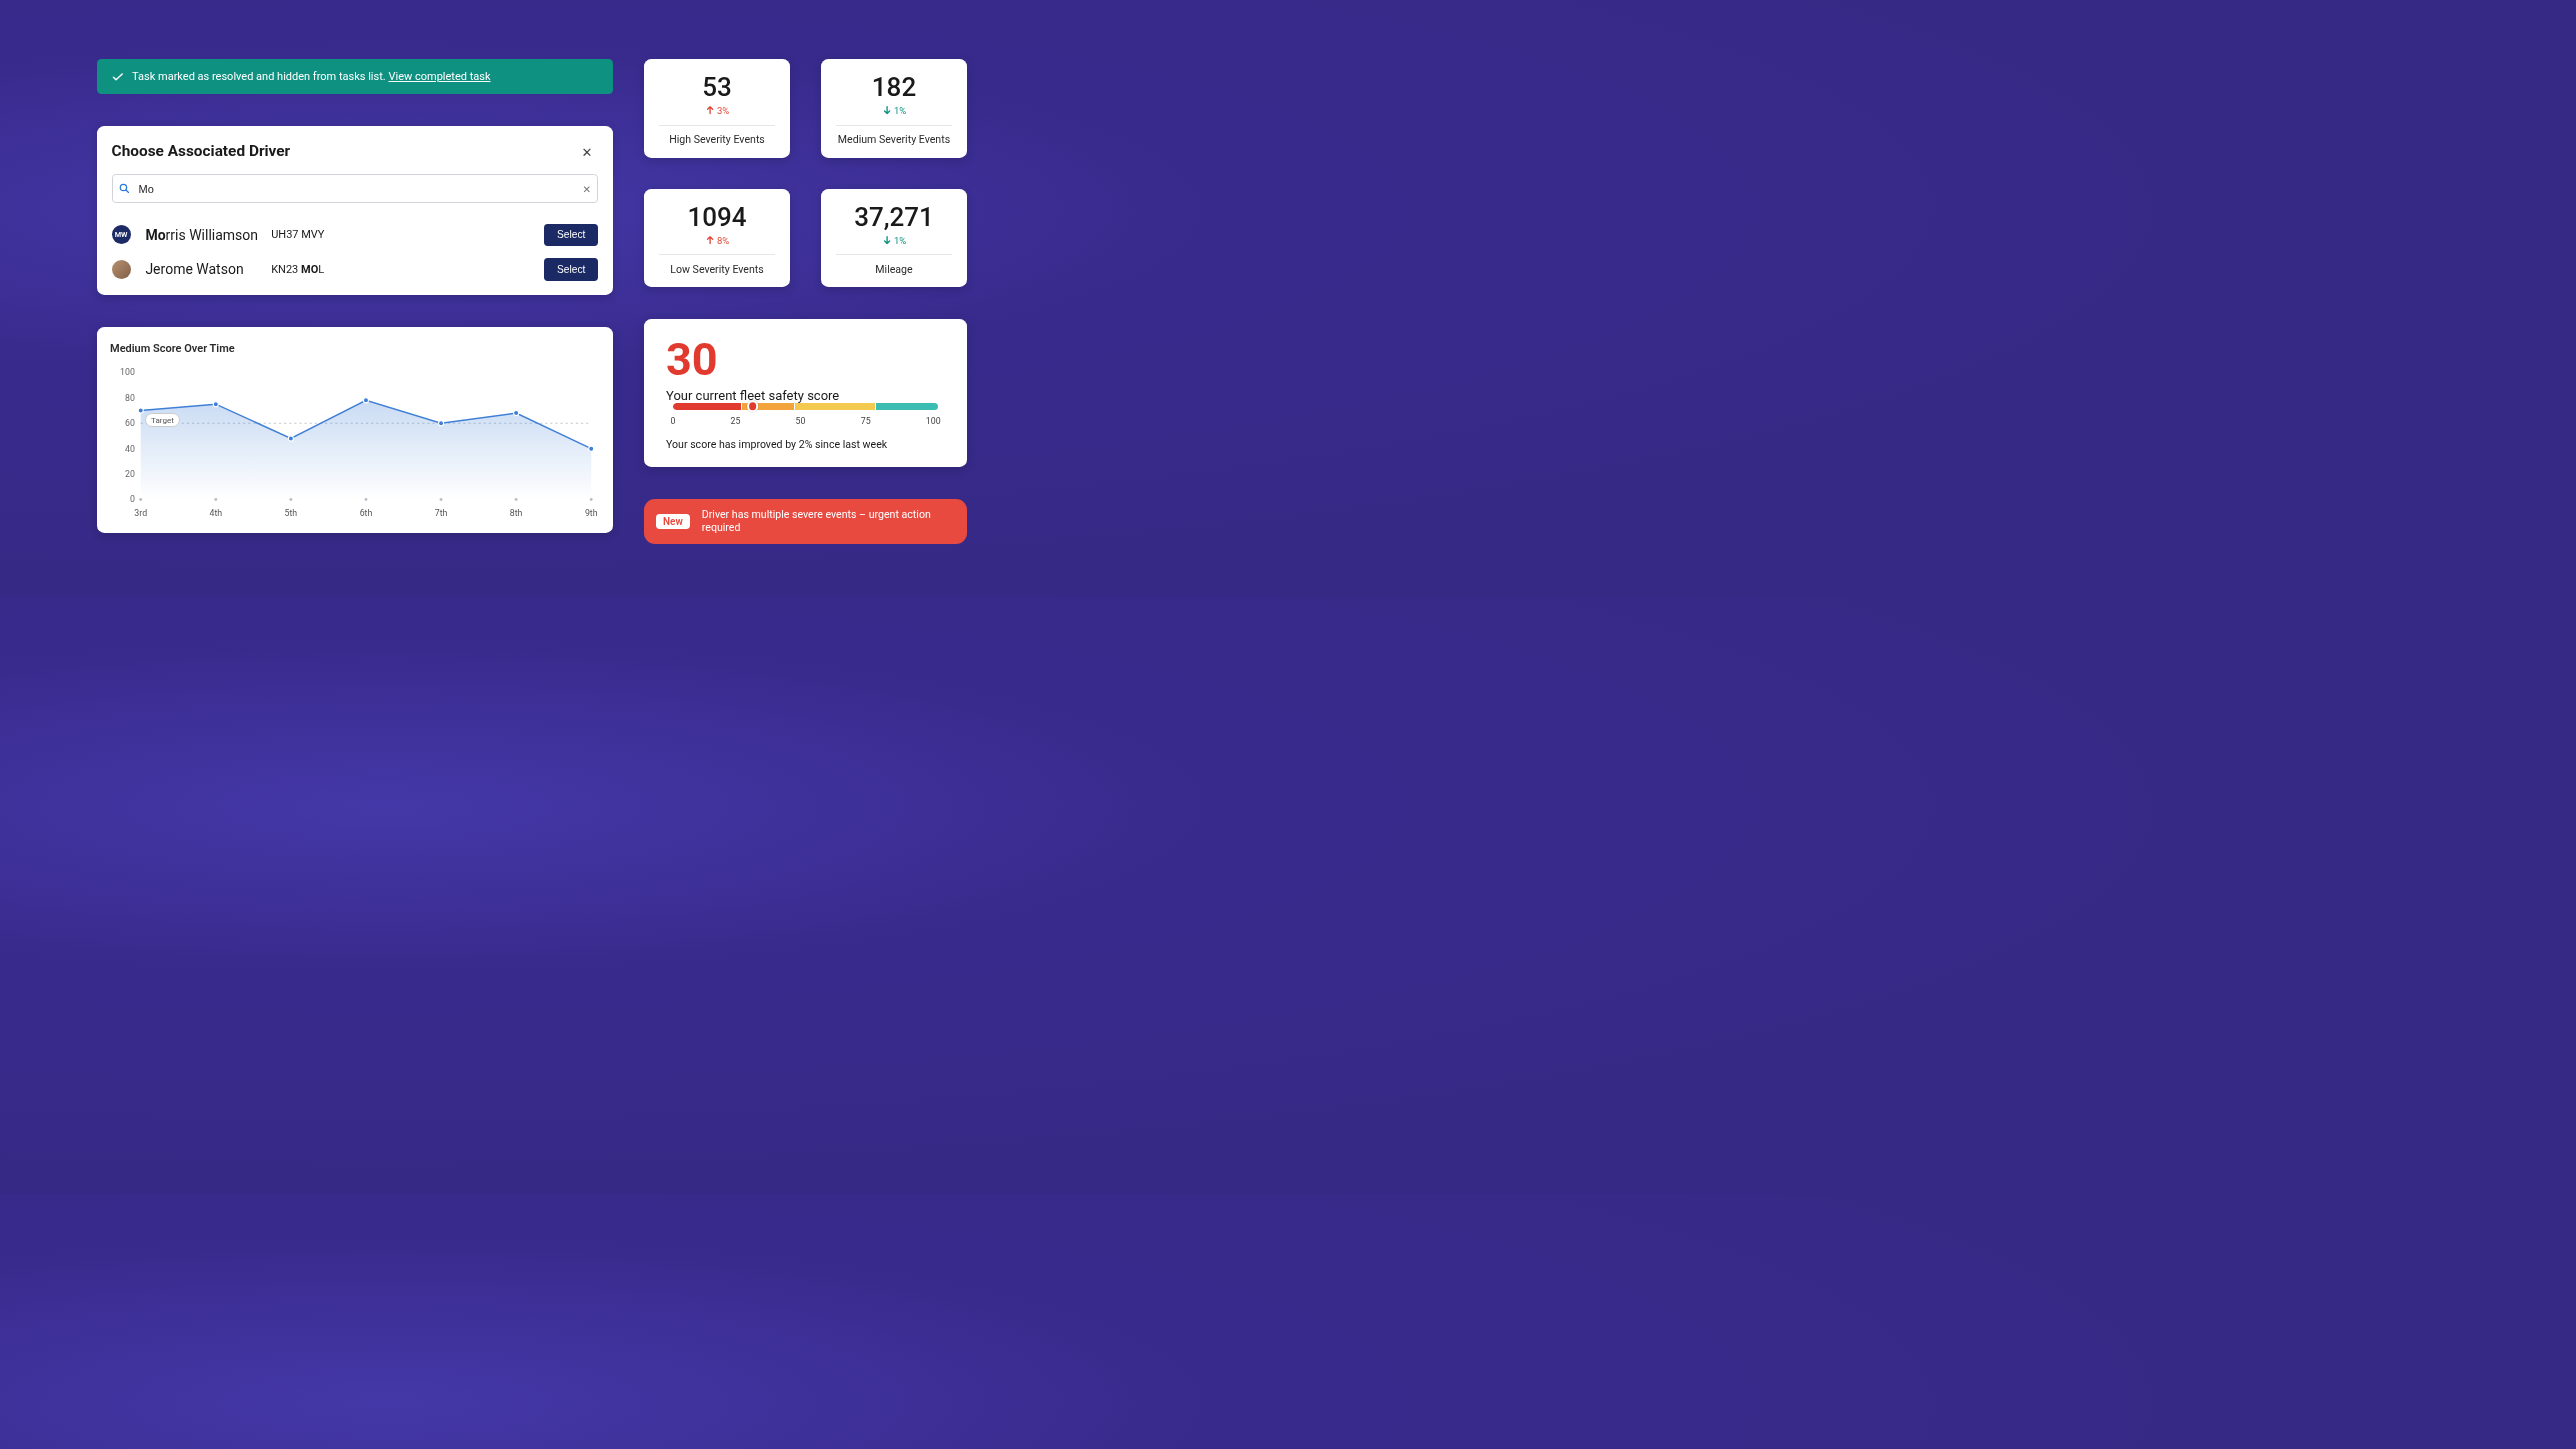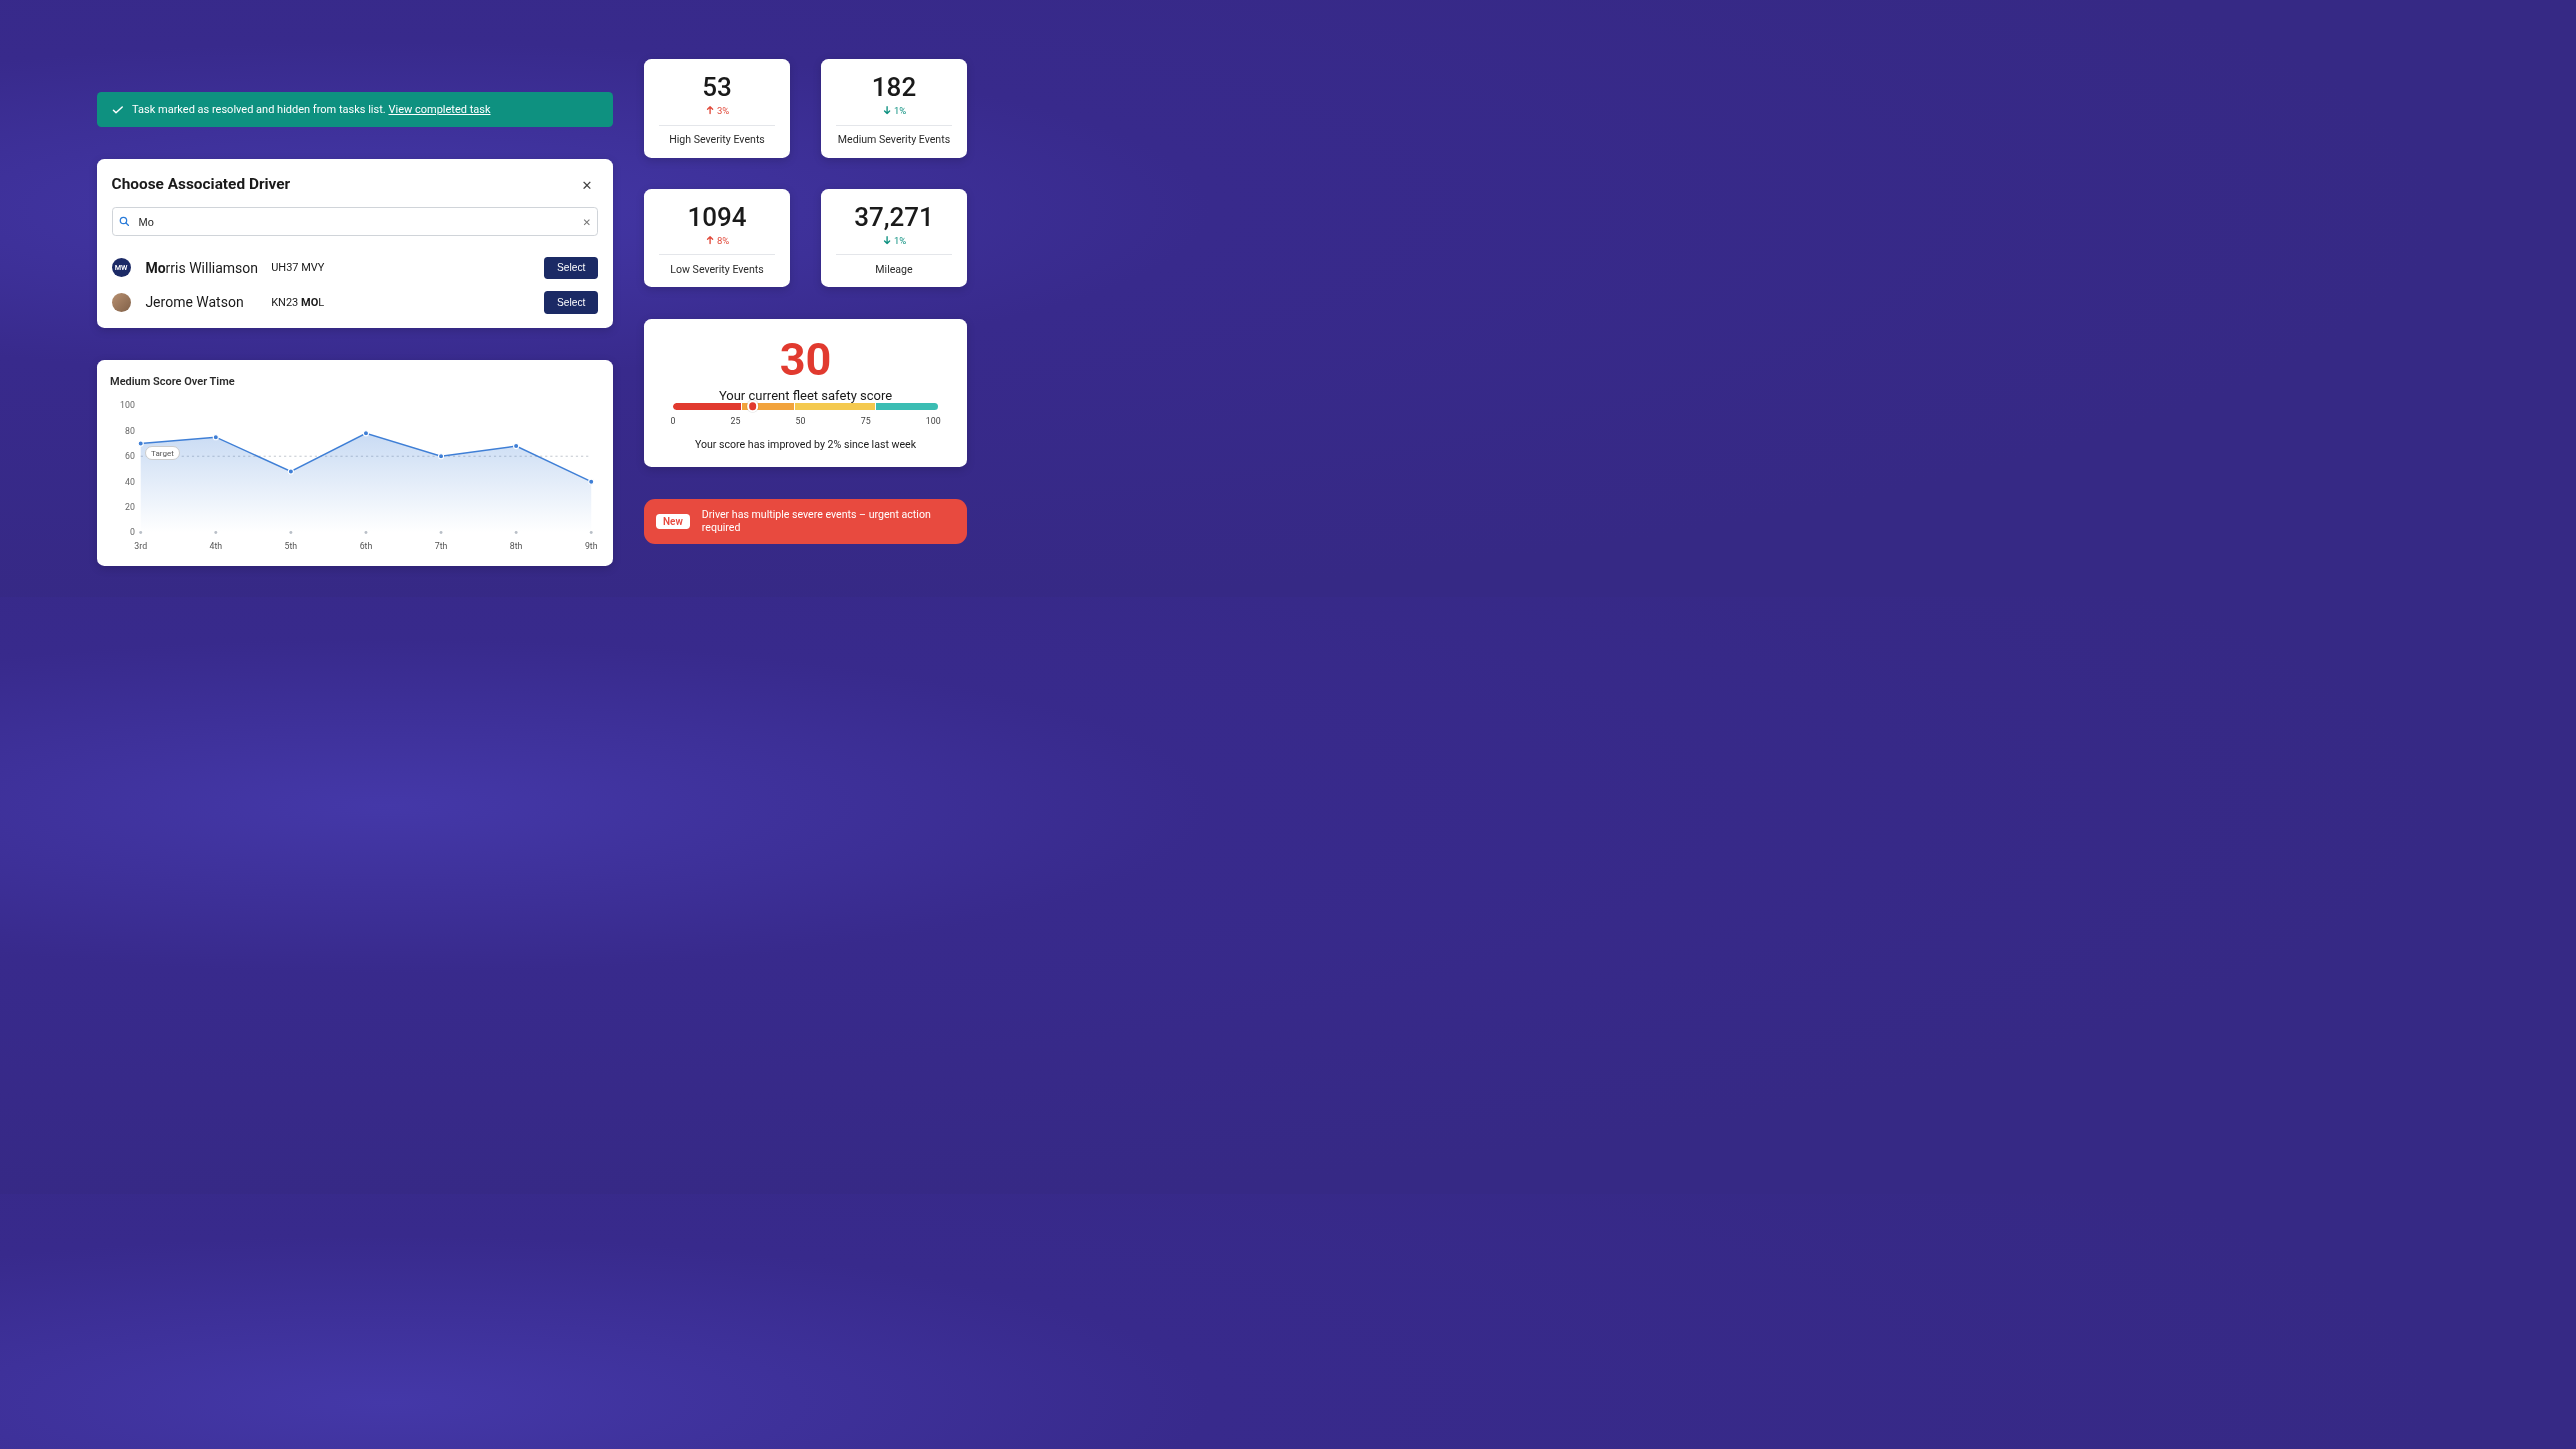--- a/index.html
+++ b/index.html
@@ -11,21 +11,21 @@
   height: 597px;
   overflow: hidden;
 }
 .page {
   padding: 59px 97px 0 97px;
   display: grid;
   grid-template-columns: 516px 323px;
   column-gap: 31px;
   align-items: start;
 }
-.left-col { display: flex; flex-direction: column; gap: 32px; margin-top: 33px; }
+.left-col { display: flex; flex-direction: column; gap: 32px; }
 .right-col { display: flex; flex-direction: column; gap: 32px; }
 
 
 .banner {
   background: #0e9180;
   color: #fff;
   border-radius: 4.4px;
   padding: 11px 14.6px;
   display: flex;
   align-items: center;
@@ -84,21 +84,21 @@
 .tiles { display: grid; grid-template-columns: 1fr 1fr; gap: 31px; }
 .tile { padding: 13px 11.7px 11.7px 11.7px; text-align: center; }
 .tile-val { font-size: 26px; font-weight: 500; color: #1a1a1a; }
 .tile-delta { font-size: 9.5px; margin-top: 2.9px; display: flex; justify-content: center; align-items: center; gap: 2.2px; }
 .tile-delta.up { color: #e14a3b; }
 .tile-delta.down { color: #0e9180; }
 .tile hr { border: none; border-top: 0.7px solid #e4e6ea; margin: 8.8px 2.9px 7.3px 2.9px; }
 .tile-label { font-size: 10.6px; color: #2a2a2a; }
 
 
-.score-card { padding: 17.6px 22px 16px 22px; text-align: center; }
+.score-card { padding: 17.6px 22px 16px 22px; }
 .score-big { font-size: 45px; font-weight: 700; color: #e13a2f; line-height: 1; }
 .score-sub { font-size: 13px; color: #1a1a1a; margin-top: 5.9px; }
 .gauge { position: relative; height: 7.3px; border-radius: 4.4px; overflow: visible; margin: 0 7.3px; }
 .gauge-track { display: flex; height: 7.3px; border-radius: 4.4px; overflow: hidden; }
 .seg { height: 100%; }
 .seg.red { background: #e13a2f; flex: 0 0 25.5%; border-radius: 4.4px 0 0 4.4px; }
 .seg.orange { background: #f2a33c; flex: 0 0 19.5%; margin-left: 1.5px; }
 .seg.yellow { background: #f4c94f; flex: 0 0 30%; margin-left: 1.5px; }
 .seg.teal { background: #3bbdb3; flex: 0 0 24%; margin-left: 1.5px; border-radius: 0 4.4px 4.4px 0; }
 .gauge-thumb { position: absolute; top: 50%; width: 11.7px; height: 11.7px; border-radius: 50%; background: #e13a2f; border: 2.2px solid #fff; box-shadow: 0 0 0 0.7px rgba(0,0,0,.1); transform: translate(-50%,-50%); }

